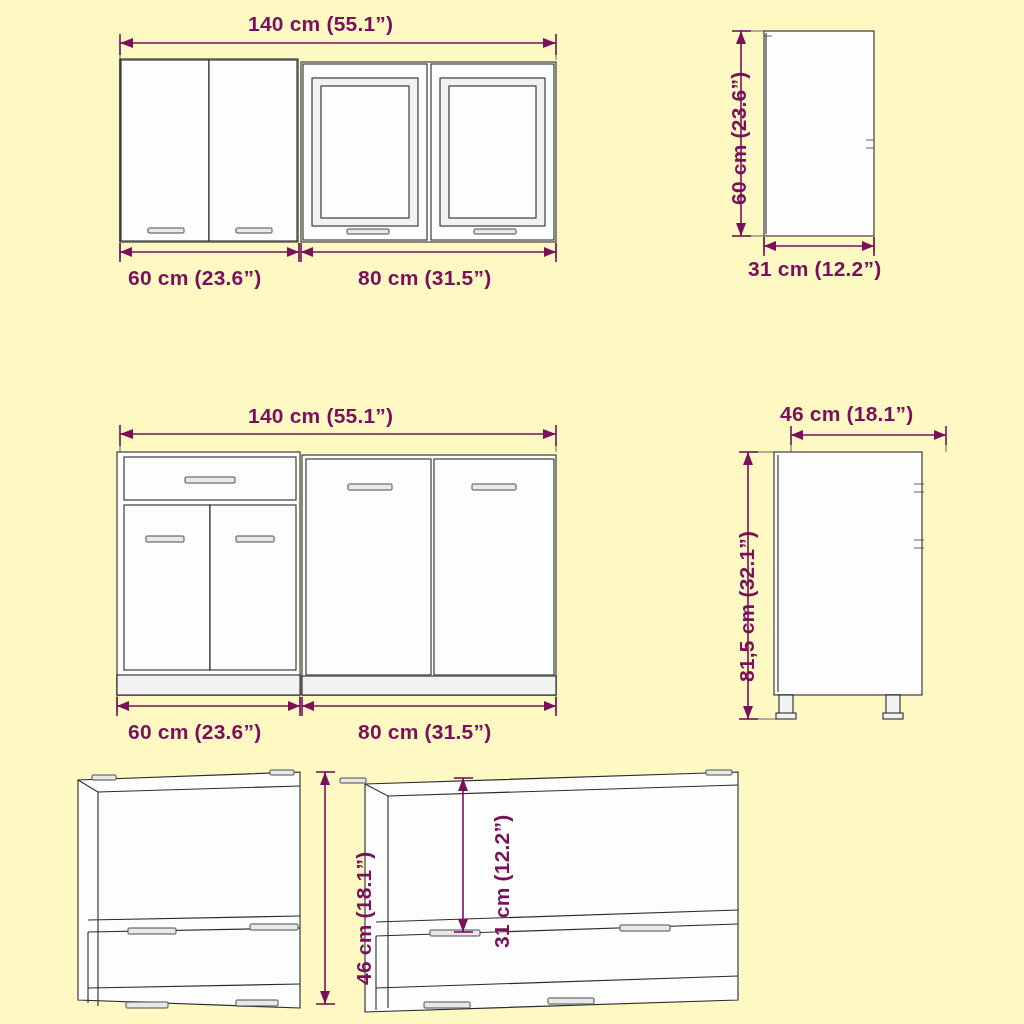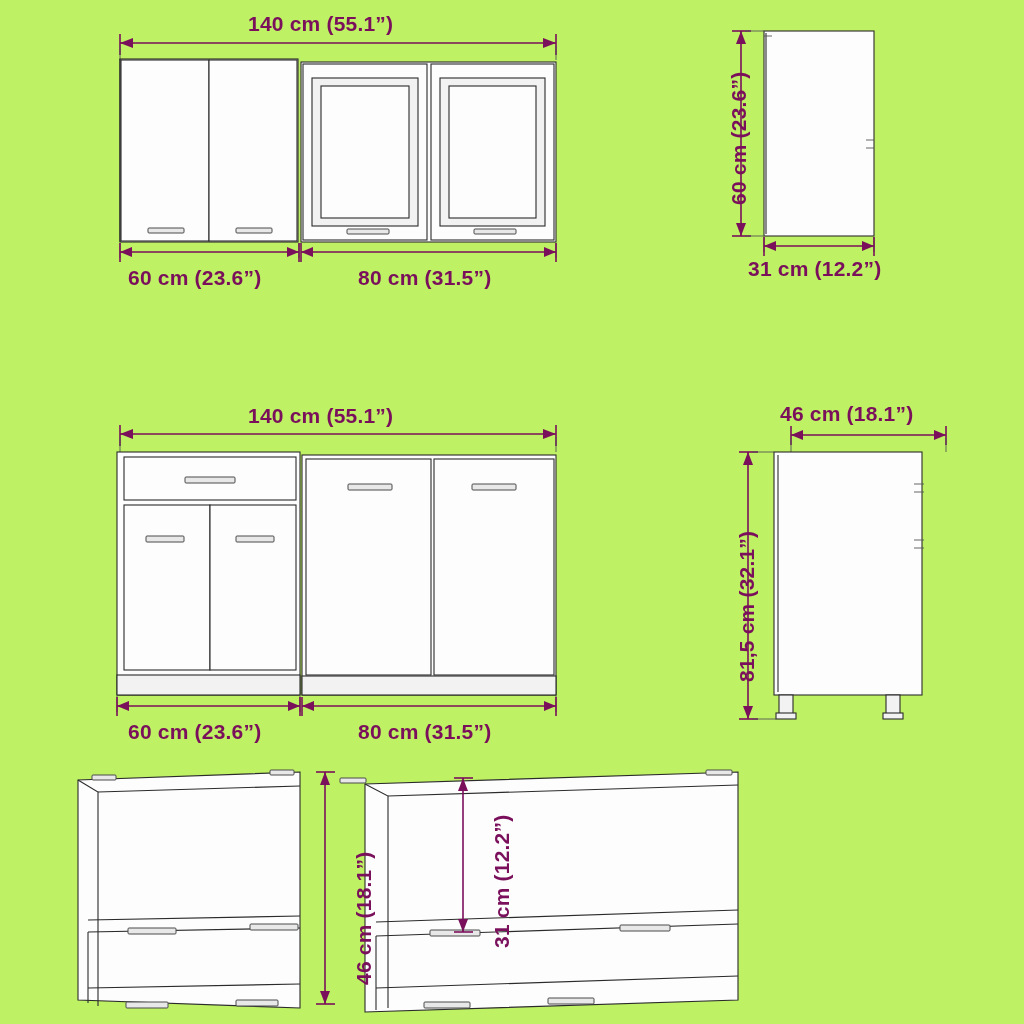--- a/index.html
+++ b/index.html
@@ -4,21 +4,21 @@
 <style>
   html, body {
     margin: 0;
     padding: 0;
     background: #ffffff;
   }
   #page {
     position: relative;
     width: 1024px;
     height: 1024px;
-    background: #bef264;
+    background: #fef9c3;
     font-family: "Liberation Sans", sans-serif;
     overflow: hidden;
     text-align: right;
   }
   .dim-label {
     position: absolute;
     color: #7a0f5b;
     font-weight: bold;
     font-size: 21px;
     letter-spacing: 0.2px;

